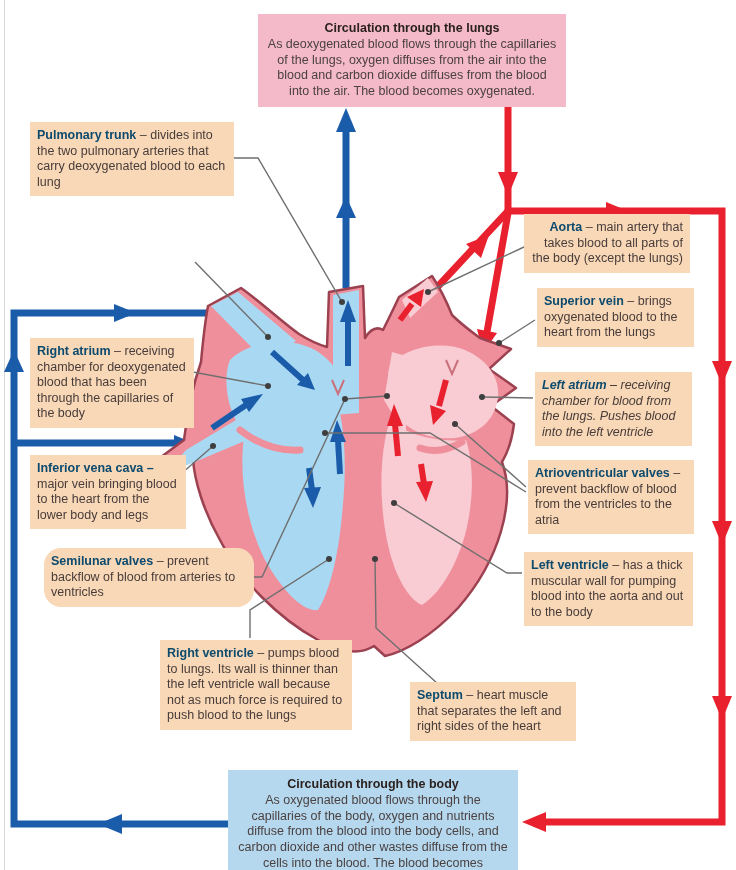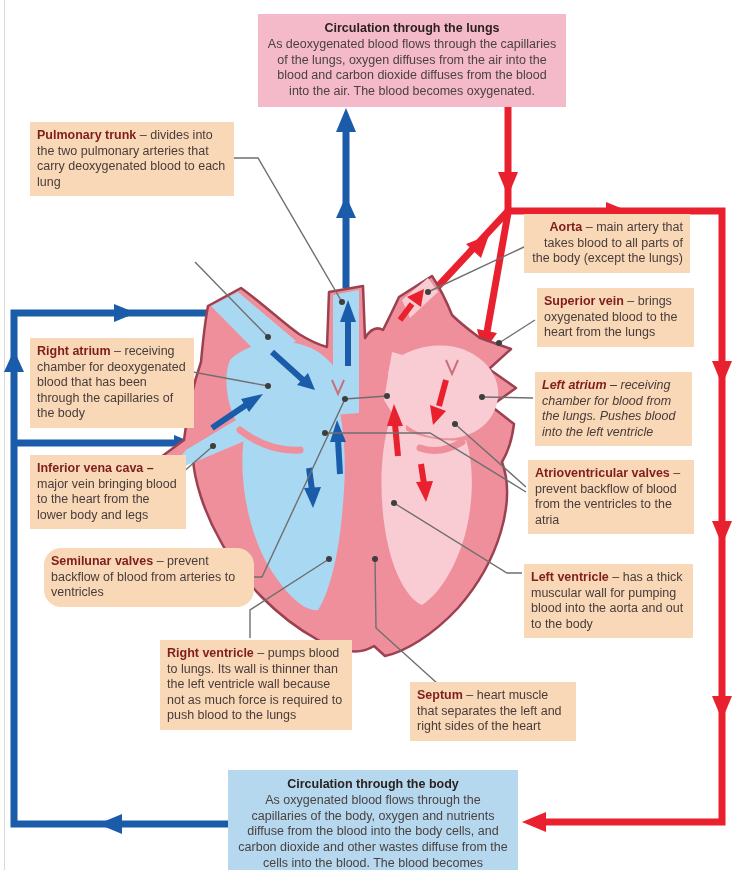--- a/index.html
+++ b/index.html
@@ -2,36 +2,36 @@
 <html><head>
 <meta charset="utf-8">
 <style>
   html,body{margin:0;padding:0;background:#ffffff;}
   #stage{position:relative;width:736px;height:870px;background:#ffffff;overflow:hidden;
          font-family:"Liberation Sans", sans-serif;}
   #edge{position:absolute;left:4px;top:0;width:1px;height:870px;background:#d8d8d8;}
   svg{position:absolute;left:0;top:0;}
   .lbl{position:absolute;background:#f9d8b7;padding:6px 7px;
        font-size:12.5px;line-height:1.24;color:#473c3a;}
-  .lbl b{color:#7f1d1d;font-weight:bold;}
+  .lbl b{color:#0c4a6e;font-weight:bold;}
   .bigbox{position:absolute;padding:7px 9px;font-size:12.5px;line-height:1.26;color:#4b4140;text-align:center;}
   .bigbox .ttl{font-weight:bold;color:#2b211f;}
   #box-lungs{left:258px;top:14px;width:290px;background:#f4bac9;}
   #box-body{left:228px;top:770px;width:272px;background:#b5d8ef;}
   #lbl-pt{left:30px;top:122px;width:190px;}
   #lbl-svc{left:30px;top:213px;width:163px;}
   #lbl-ra{left:30px;top:338px;width:150px;}
   #lbl-ivc{left:30px;top:455px;width:142px;}
   #lbl-sl{left:44px;top:548px;width:196px;border-radius:17px;}
   #lbl-rv{left:160px;top:640px;width:178px;}
   #lbl-ao{left:524px;top:214px;width:152px;text-align:right;}
   #lbl-pv{left:537px;top:288px;width:143px;}
   #lbl-la{left:535px;top:372px;width:143px;font-style:italic;}
   #lbl-av{left:528px;top:460px;width:152px;}
-  #lbl-lv{left:524px;top:552px;width:155px;margin-top:12px;}
+  #lbl-lv{left:524px;top:552px;width:155px;}
   #lbl-sep{left:410px;top:682px;width:152px;}
 </style>
 </head>
 <body>
 
 <div id="stage">
   <div id="edge"></div>
 
   <svg width="736" height="870" viewBox="0 0 736 870">
 

